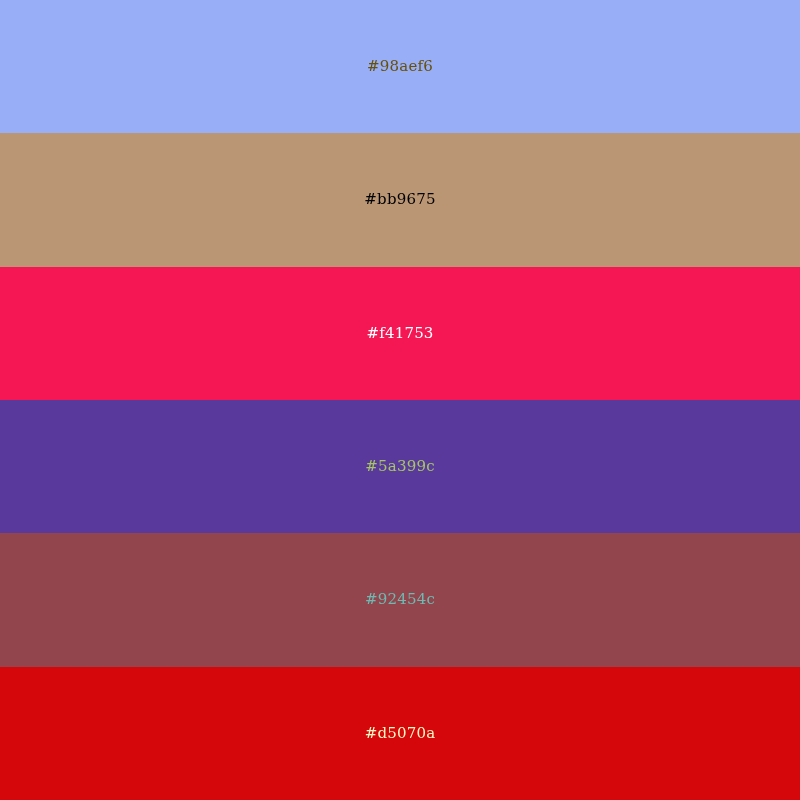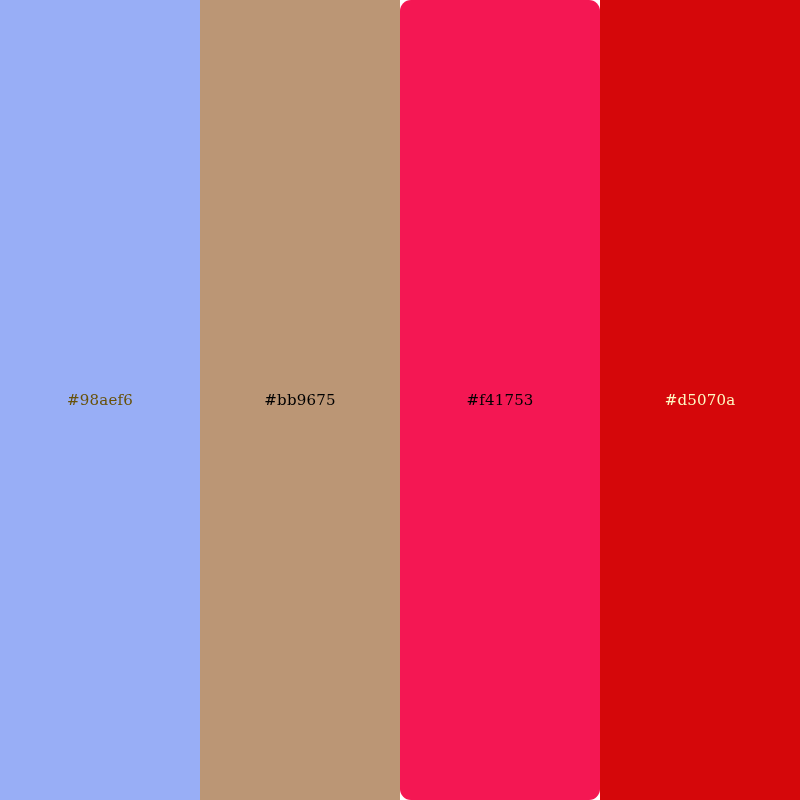--- a/index.html
+++ b/index.html
@@ -6,20 +6,21 @@
     margin: 0;
     padding: 0;
     width: 800px;
     height: 800px;
     background: #ffffff;
   }
   #palette {
     width: 800px;
     height: 800px;
     display: flex;
+    flex-direction: column;
   }
   .swatch {
     flex: 1 1 0;
     display: flex;
     align-items: center;
     justify-content: center;
     position: relative;
   }
   .swatch-label {
     font-family: "DejaVu Serif", "Liberation Serif", serif;
@@ -36,23 +37,29 @@
 <div id="palette">
 
   <div class="swatch" style="background-color: rgb(152, 174, 246); color: rgb(103, 81, 9);">
     <span class="swatch-label">#98aef6</span>
   </div>
 
   <div class="swatch" style="background-color: rgb(187, 150, 117); color: #000000;">
     <span class="swatch-label">#bb9675</span>
   </div>
 
-  <div class="swatch" style="background-color: rgb(244, 23, 83); color: #000000; border-radius: 11px;">
+  <div class="swatch" style="background-color: rgb(244, 23, 83); color: #ffffff;">
     <span class="swatch-label">#f41753</span>
   </div>
 
+  <div class="swatch" style="background-color: rgb(90, 57, 156); color: rgb(165, 198, 99);">
+    <span class="swatch-label">#5a399c</span>
+  </div>
 
+  <div class="swatch" style="background-color: rgb(146, 69, 76); color: rgb(109, 186, 179);">
+    <span class="swatch-label">#92454c</span>
+  </div>
 
   <div class="swatch" style="background-color: rgb(213, 7, 10); color: #fef9c3;">
     <span class="swatch-label">#d5070a</span>
   </div>
 
 </div>
 
 </body></html>

